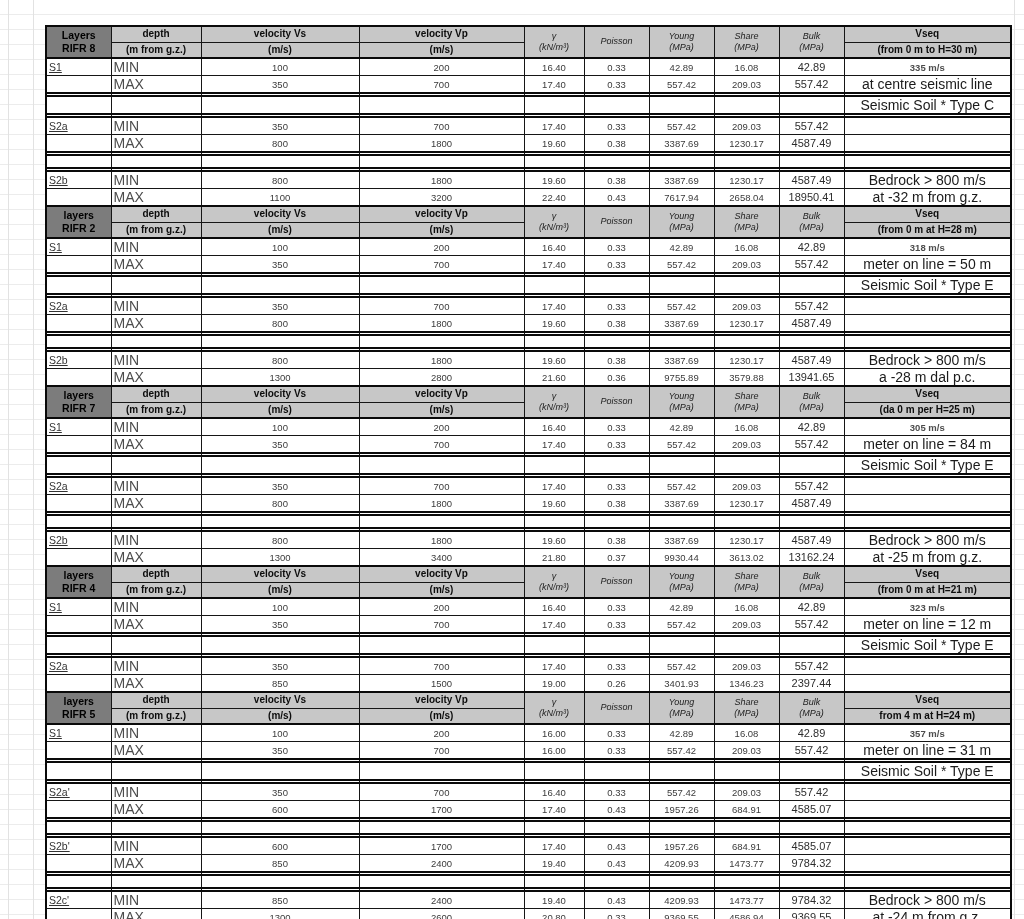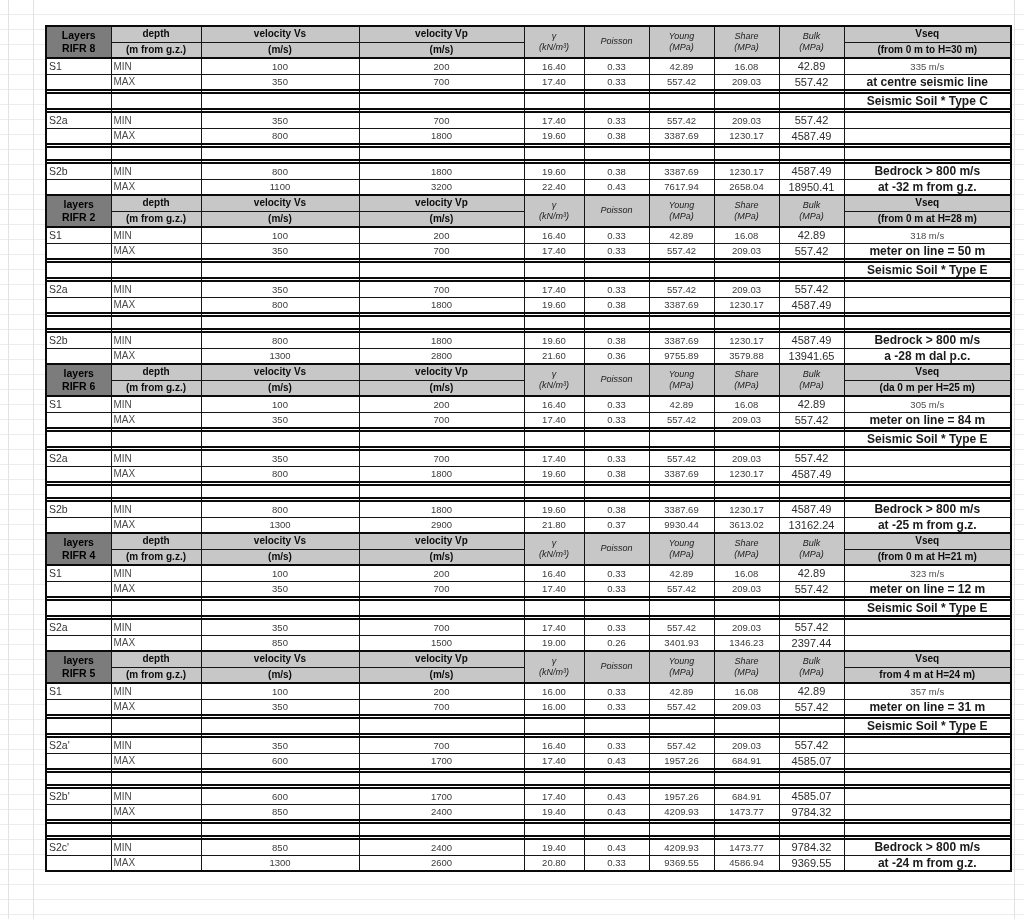--- a/index.html
+++ b/index.html
@@ -33,26 +33,26 @@
   tr.h1 td, tr.h2 td { height:16px; }
   .hdr {
     background:#c7c7c7; text-align:center; font-weight:bold;
     font-size:10px; color:#0d0d0d; line-height:1.25;
   }
   .hdr-dark { background:#7c7c7c; font-size:10.5px; color:#000; }
   .ital { font-style:italic; font-weight:normal; font-size:9px; color:#222; }
   .hb { border-bottom:2px solid #0a0a0a; }
 
   tr.r-data td { height:16px; }
-  .layer { font-size:10.5px; color:#333; }
-  .mm { font-size:10px; color:#4c4c4c;margin-top:22px; }
+  .layer { font-size:10.5px; color:#333;text-decoration:underline; }
+  .mm { font-size:14px; color:#4c4c4c;margin-top:22px; }
   .num { text-align:center; font-size:9.5px; color:#3a3a3a; }
   .num.bulk { font-size:11px; color:#2d2d2d; }
-  .vseq { text-align:center; font-weight:bold; font-size:12px; color:#1b1b1b; }
-  .vseq.plain { font-weight:normal; font-size:9.5px; color:#4c4c4c; }
+  .vseq { text-align:center; font-weight:normal; font-size:14px; color:#1b1b1b; }
+  .vseq.plain { font-weight:bold; font-size:9.5px; color:#4c4c4c; }
   tr.r-sp td { height:3px; padding:0; border-top:2px solid #0a0a0a; border-bottom:2px solid #0a0a0a; }
   tr.r-blank td { height:13px; }
 </style>
 </head>
 <body>
 
 <div class="sheet">
   <div class="vline l1"></div>
   <div class="vline l2"></div>
   <div class="vline r1"></div>
@@ -457,21 +457,21 @@
           <col style="width: 65px;">
           <col style="width: 65px;">
           <col style="width: 65px;">
           <col style="width: 65px;">
           <col style="width: 167px;">
         </colgroup>
         <thead>
           <tr class="h1">
             <td class="hdr hdr-dark hb" rowspan="2">
               <div>layers</div>
-              <div>RIFR 6</div>
+              <div>RIFR 7</div>
             </td>
             <td class="hdr">depth</td>
             <td class="hdr">velocity Vs</td>
             <td class="hdr">velocity Vp</td>
             <td class="hdr ital hb" rowspan="2">
               <div>γ</div>
               <div>(kN/m³)</div>
             </td>
             <td class="hdr ital hb" rowspan="2">Poisson</td>
             <td class="hdr ital hb" rowspan="2">
@@ -625,21 +625,21 @@
             <td class="num">0.38</td>
             <td class="num">3387.69</td>
             <td class="num">1230.17</td>
             <td class="num bulk">4587.49</td>
             <td class="vseq">Bedrock &gt; 800 m/s</td>
           </tr>
           <tr class="r-data">
             <td class="layer"></td>
             <td class="mm">MAX</td>
             <td class="num">1300</td>
-            <td class="num">2900</td>
+            <td class="num">3400</td>
             <td class="num">21.80</td>
             <td class="num">0.37</td>
             <td class="num">9930.44</td>
             <td class="num">3613.02</td>
             <td class="num bulk">13162.24</td>
             <td class="vseq">at -25 m from g.z.</td>
           </tr>
         </tbody>
       </table>
       <table class="section">

